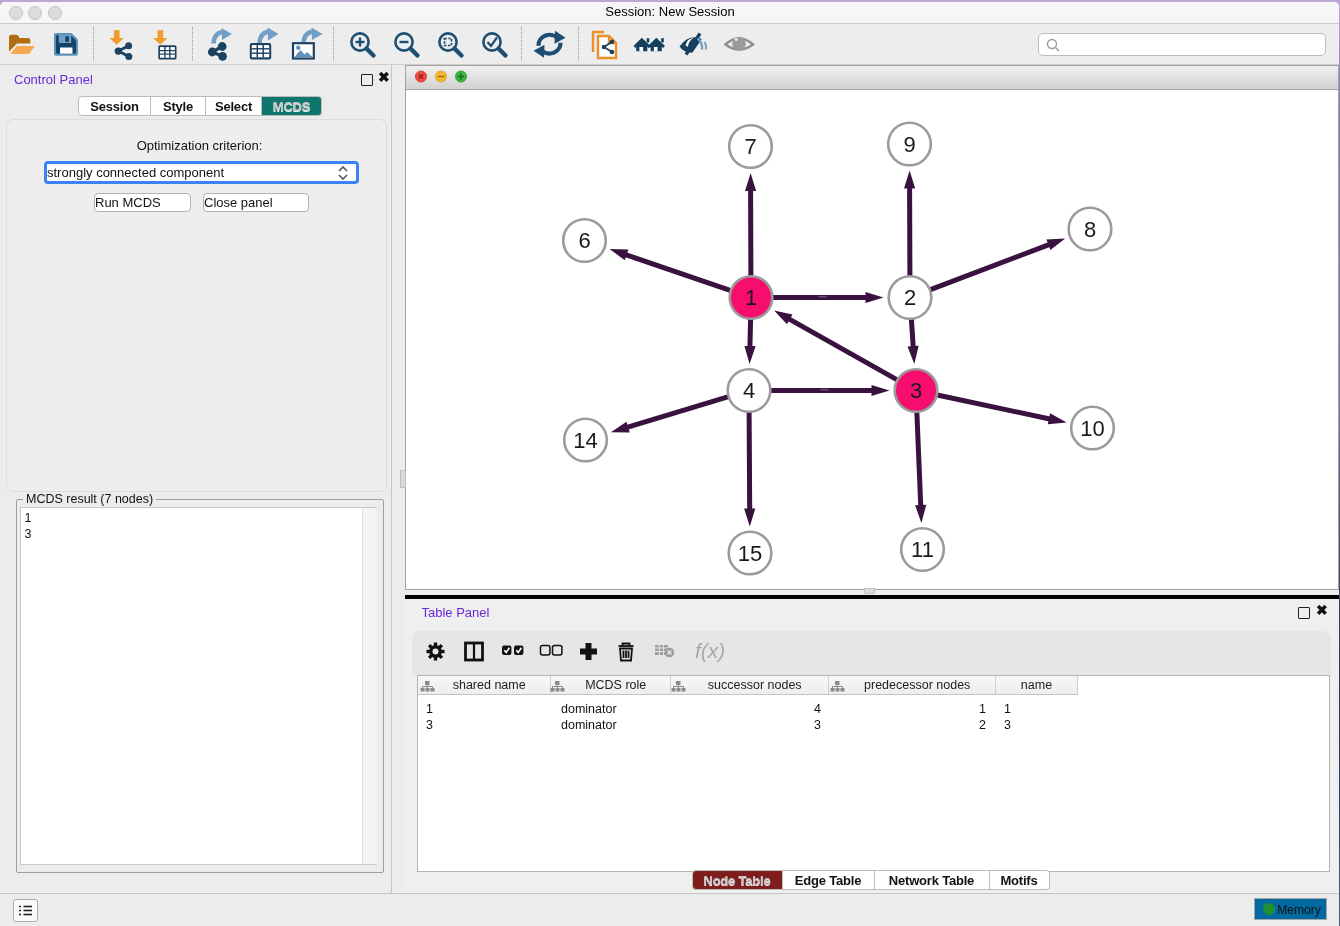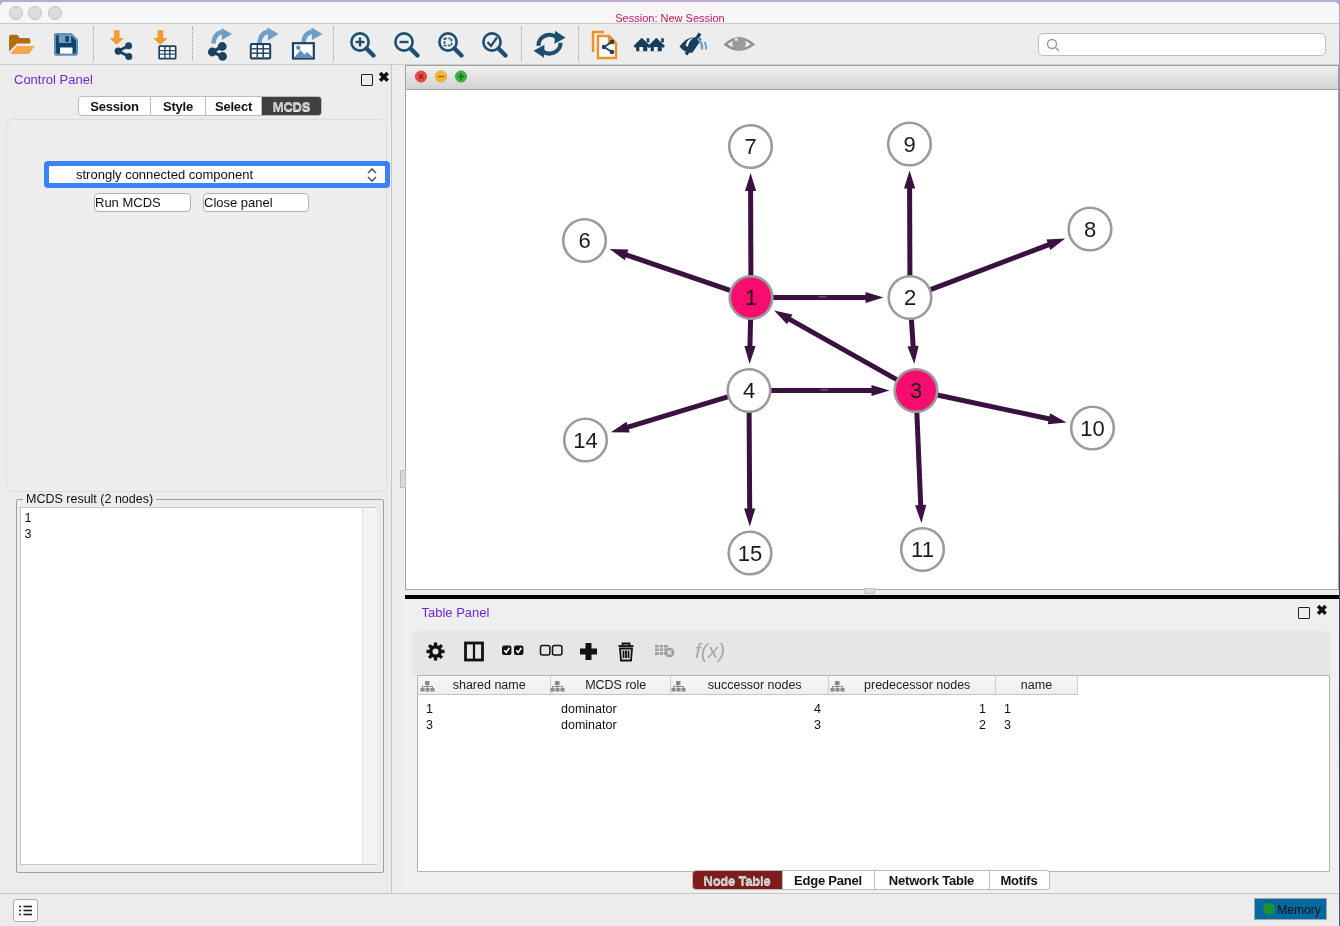--- a/index.html
+++ b/index.html
@@ -2,34 +2,34 @@
 <html><head><meta charset="utf-8"><style>
 html,body{margin:0;padding:0}
 body{width:1340px;height:926px;position:relative;overflow:hidden;
   font-family:"Liberation Sans",sans-serif;background:#ececec}
 .abs{position:absolute}
 
 #desktop{left:0;top:0;width:1340px;height:926px;background:linear-gradient(#bca7d6 0%,#8e79ad 12%,#7d6b99 45%,#3a3a59 68%,#2c3350 78%,#47588c 100%)}
 #appwin{left:0;top:1.5px;width:1338.5px;height:924.5px;background:#ededed;border-radius:5px 5px 0 0}
 #titlebar{left:0;top:1.5px;width:1338.5px;height:21.5px;background:#f6f6f6;border-bottom:1px solid #c9c9c9;border-radius:5px 5px 0 0}
 .tl{width:12px;height:12px;border-radius:50%;background:#dcdcdc;border:1px solid #c3c3c3;top:6px}
-#wtitle{width:100%;text-align:center;top:12px;font-size:11px;color:#be185d}
+#wtitle{width:100%;text-align:center;top:4px;font-size:13px;color:#000000}
 #toolbar{left:0;top:24px;width:1338.5px;height:40px;background:#ededed;border-bottom:1px solid #cdcdcd}
 .sep{top:3px;height:34px;width:0;border-left:1px dotted #9a9a9a}
 #search{left:1038px;top:9px;width:286px;height:21px;background:#fff;border:1px solid #bdbdbd;border-radius:5px}
 
 #cpanel{left:0;top:65px;width:391px;height:828px;background:#ececec;border-right:1px solid #c6c6c6}
 .phead{font-size:13px;color:#6d28d9}
 .wico{width:10px;height:10px;border:1.6px solid #222;border-radius:1px}
 .xico{font-size:14px;color:#111;font-weight:700}
 .tabrow .tab{position:absolute;top:0;height:20px;line-height:20px;text-align:center;font-size:13px;font-weight:700;letter-spacing:-0.2px;color:#111;background:#fff;border:1px solid #bcbcbc;box-sizing:border-box}
-.tab.gray{background:#404040;color:#c6c6c6;text-shadow:0 1px 0 #f0f0f0;border-color:#bcbcbc}
+.tab.gray{background:#0f766e;color:#c6c6c6;text-shadow:0 1px 0 #f0f0f0;border-color:#bcbcbc}
 #cbox{left:6px;top:54px;width:379px;height:371px;background:#eee;border:1px solid #dcdcdc;border-radius:7px}
 #optlab{left:8px;top:73px;width:383px;text-align:center;font-size:13px;color:#111}
-#combo{left:44px;top:96px;width:309px;height:17px;background:#fff;border:5px solid #3b82f6;border-radius:4px;font-size:13px;line-height:17px;color:#111;padding-left:27px;box-sizing:content-box}
+#combo{left:44px;top:96px;width:309px;height:17px;background:#fff;border:3px solid #3b82f6;border-radius:4px;font-size:13px;line-height:17px;color:#111;padding-left:0;box-sizing:content-box}
 .btn{height:17px;background:#fff;border:1px solid #b3b3b3;border-radius:4px;font-size:13px;line-height:17px;text-align:left;color:#111}
 #fieldset{left:16px;top:434px;width:366px;height:372px;border:1px solid #9f9f9f;border-radius:2px}
 #legend{left:23px;top:427px;background:#ececec;padding:0 3px;font-size:12.5px;color:#111}
 #resultbox{left:19.5px;top:442px;width:357px;height:358px;background:#fff;border:1px solid #c9c9c9;font-size:12.5px;color:#111;line-height:16px;padding:2px 0 0 4px;box-sizing:border-box}
 #rscroll{left:362px;top:443px;width:14px;height:356px;background:#f4f4f4;border-left:1px solid #e2e2e2}
 
 #statusbar{left:0;top:893px;width:1338.5px;height:33px;background:#ececec;border-top:1px solid #c6c6c6}
 #listbtn{left:13px;top:5px;width:23px;height:21px;background:#fafafa;border:1px solid #ababab;border-radius:3px}
 #membtn{left:1254px;top:4px;width:73px;height:22px;background:#0369a1;border:1px solid #a5a5a5;font-size:12px;line-height:22px;text-align:center;padding-left:17px;box-sizing:border-box;color:#111}
 #memdot{left:1263px;top:9px;width:12px;height:12px;border-radius:50%;background:#1f9032}
@@ -200,30 +200,31 @@
   <div class="abs phead" style="left:14px;top:7px">Control Panel</div>
   <div class="abs wico" style="left:361px;top:9px"></div>
   <div class="abs xico" style="left:378px;top:4px">✖</div>
   <div class="abs tabrow" style="left:0;top:31px;width:391px;height:21px">
     <div class="tab" style="left:78px;width:73px;border-radius:4px 0 0 4px">Session</div>
     <div class="tab" style="left:151px;width:55px;border-left:none">Style</div>
     <div class="tab" style="left:206px;width:56px;border-left:none">Select</div>
     <div class="tab gray" style="left:262px;width:60px;border-left:none;border-radius:0 4px 4px 0">MCDS</div>
   </div>
   <div class="abs" id="cbox"></div>
+  <div class="abs" id="optlab">Optimization criterion:</div>
   <div class="abs" id="combo">strongly connected component
     <svg width="12" height="14" style="position:absolute;right:7px;top:2px">
         <path d="M2 5 L6 1 L10 5" fill="none" stroke="#555" stroke-width="1.6"></path>
         <path d="M2 9 L6 13 L10 9" fill="none" stroke="#555" stroke-width="1.6"></path>
       </svg>
   </div>
   <div class="abs btn" style="left:94px;top:128px;width:95px">Run MCDS</div>
   <div class="abs btn" style="left:203px;top:128px;width:104px">Close panel</div>
   <div class="abs" id="fieldset"></div>
-  <div class="abs" id="legend">MCDS result (2 nodes)</div>
+  <div class="abs" id="legend">MCDS result (7 nodes)</div>
   <div class="abs" id="resultbox">1<br>3</div>
   <div class="abs" id="rscroll"></div>
 </div>
 
 <div class="abs" id="netwin">
   <div class="abs" id="nettitle"></div>
   <svg class="abs" style="left:8px;top:3.5px" width="60" height="14">
     <circle cx="7" cy="6.5" r="5.6" fill="#ee4b40" stroke="#ce3a32" stroke-width="0.8"></circle>
     <path d="M4.8 4.3 L9.2 8.7 M9.2 4.3 L4.8 8.7" stroke="#8e2420" stroke-width="1.3"></path>
     <circle cx="27" cy="6.5" r="5.6" fill="#f6b530" stroke="#dba02a" stroke-width="0.8"></circle>
@@ -383,21 +384,21 @@
     <div class="td" style="left:560px;top:26px;width:8px;text-align:right">1</div>
     <div class="td" style="left:586px;top:26px">1</div>
     <div class="td" style="left:8px;top:42px">3</div>
     <div class="td" style="left:143px;top:42px">dominator</div>
     <div class="td" style="left:395px;top:42px;width:8px;text-align:right">3</div>
     <div class="td" style="left:560px;top:42px;width:8px;text-align:right">2</div>
     <div class="td" style="left:586px;top:42px">3</div>
   </div>
   <div class="abs" style="left:287px;top:271px;width:358px;height:21px">
     <div class="btab gray tab" style="left:0;width:91px;border-radius:4px 0 0 4px;background:#7f1d1d;color:#c6c6c6;text-shadow:0 1px 0 #f0f0f0">Node Table</div>
-    <div class="btab" style="left:91px;width:92px;border-left:none">Edge Panel</div>
+    <div class="btab" style="left:91px;width:92px;border-left:none">Edge Table</div>
     <div class="btab" style="left:183px;width:115px;border-left:none">Network Table</div>
     <div class="btab" style="left:298px;width:60px;border-left:none;border-radius:0 4px 4px 0">Motifs</div>
   </div>
 </div>
 
 <div class="abs" id="statusbar">
   <div class="abs" id="listbtn"><svg width="23" height="21">
         <g stroke="#222" stroke-width="1.6">
           <line x1="5" y1="6.5" x2="7" y2="6.5"></line>
           <line x1="9.5" y1="6.5" x2="18" y2="6.5"></line>

